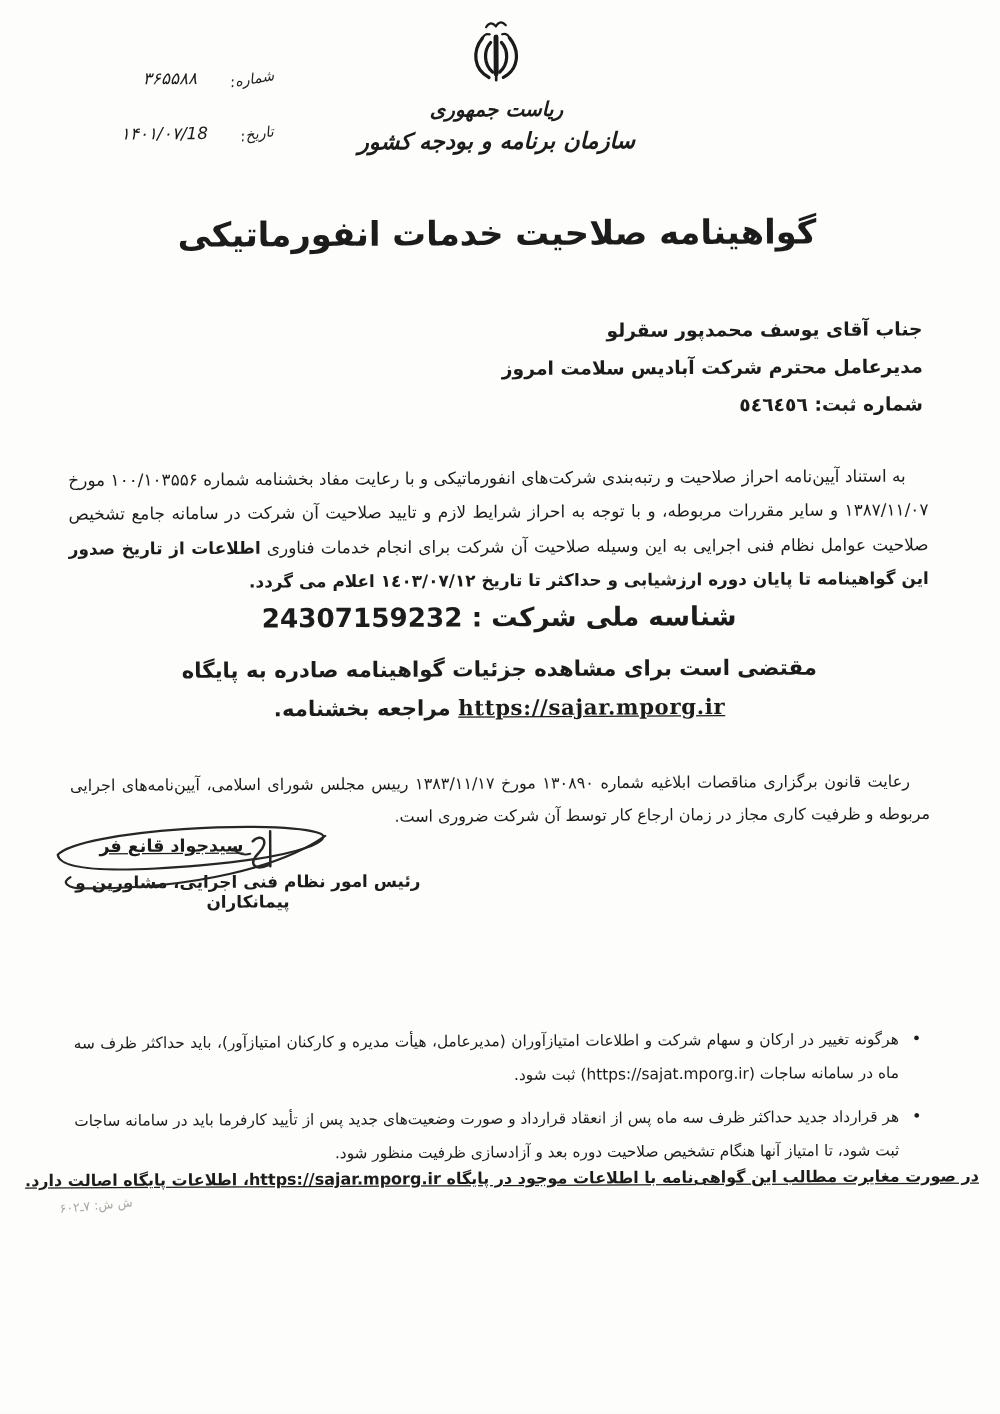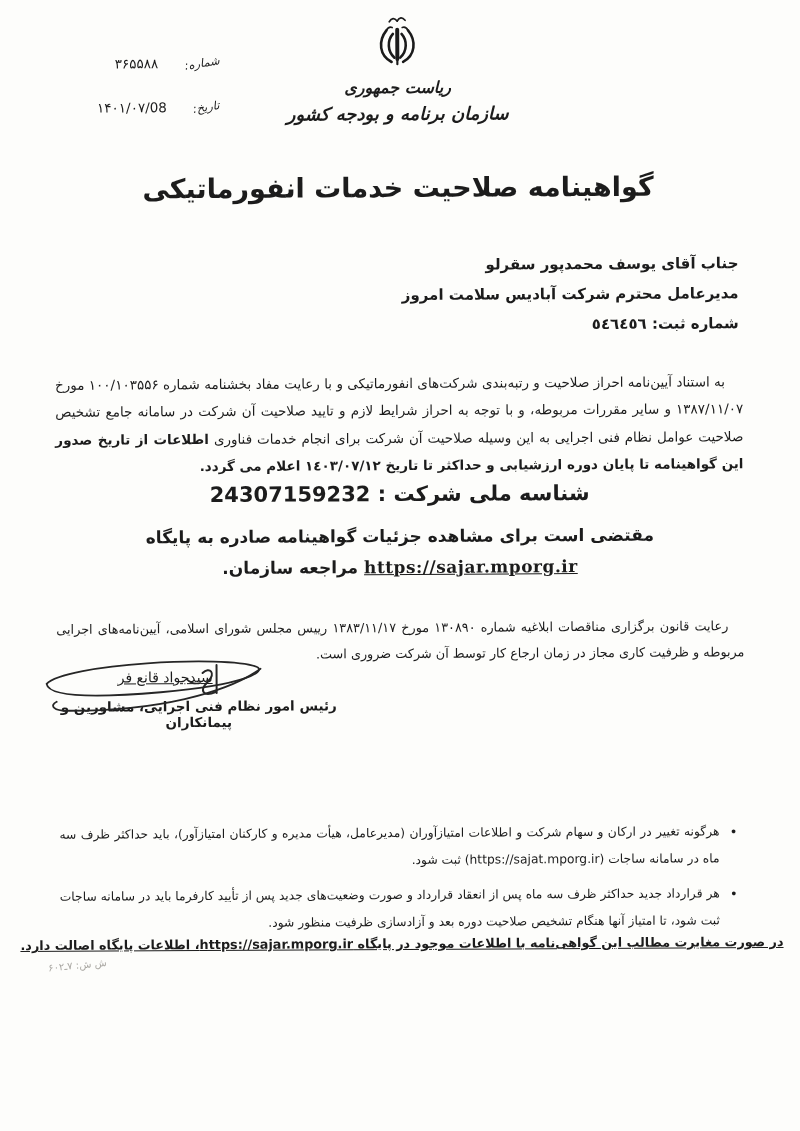--- a/index.html
+++ b/index.html
@@ -6,21 +6,21 @@
   .page{
     position:relative;width:800px;height:1131px;margin:0 auto;
     background:#fdfdfb;overflow:hidden;
     font-family:"DejaVu Sans",sans-serif;color:#1c1c1c;direction:rtl;
   }
   .content{position:absolute;inset:0;transform:rotate(-0.3deg);}
   
   .meta{position:absolute;top:40px;left:52px;width:170px;}
   .meta-row{display:flex;flex-direction:row;justify-content:flex-start;align-items:center;gap:26px;height:44px;}
   .meta-label{font-size:11.5px;font-style:italic;transform:rotate(-9deg);color:#222;}
-  .meta-value{font-size:13.5px;letter-spacing:1px;}
+  .meta-value{font-size:13.5px;letter-spacing:1px;font-style:italic;}
   
   .header-center{position:absolute;top:12px;left:0;right:0;text-align:center;}
   .emblem{display:block;margin:0 auto;}
   .org-line1{font-size:16px;font-style:italic;font-weight:600;margin-top:2px;letter-spacing:1px;}
   .org-line2{font-size:18px;font-style:italic;font-weight:600;margin-top:6px;letter-spacing:1px;}
   
   .doc-title{position:absolute;top:172px;left:0;right:0;text-align:center;
     font-size:27px;font-weight:bold;letter-spacing:0.5px;}
   
   .recipient{position:absolute;top:250px;right:60px;text-align:right;font-weight:bold;
@@ -35,22 +35,22 @@
   .national-id .nid-value{letter-spacing:1px;}
   
   .portal{position:absolute;top:521px;left:0;right:0;text-align:center;
     font-size:17px;font-weight:bold;line-height:31px;}
   .portal .url{text-decoration:underline;direction:ltr;unicode-bidi:embed;
     font-family:"DejaVu Serif",serif;letter-spacing:0.5px;}
   
   .tender{position:absolute;top:602px;right:56px;left:56px;
     font-size:12.8px;line-height:26.5px;text-align:justify;text-indent:16px;}
   
-  .sig-name{position:absolute;top:668px;left:62px;width:150px;text-align:right;
-    font-size:14px;font-weight:normal;text-decoration:underline;z-index:1;}
+  .sig-name{position:absolute;top:668px;left:62px;width:150px;text-align:center;
+    font-size:14px;font-weight:bold;text-decoration:underline;z-index:1;}
   .sig-role{position:absolute;top:697px;left:48px;width:300px;text-align:center;
     font-size:13.5px;font-weight:bold;z-index:1;}
   .sig-scrawl{position:absolute;top:652px;left:36px;z-index:2;}
   
   .footnotes{position:absolute;top:820px;right:64px;left:58px;list-style:none;margin:0;padding:0;}
   .footnotes li{position:relative;padding-right:18px;margin-bottom:8px;
     font-size:12.3px;line-height:27px;text-align:justify;}
   .bullet{position:absolute;right:0;top:0;font-size:13px;}
   
   .authenticity{position:absolute;top:936px;left:0;right:0;text-align:center;
@@ -65,21 +65,21 @@
 <div class="page">
   <div class="content">
 
     <div class="meta">
       <div class="meta-row">
         <span class="meta-label">شماره:</span>
         <span class="meta-value">۳۶۵۵۸۸</span>
       </div>
       <div class="meta-row">
         <span class="meta-label">تاریخ:</span>
-        <span class="meta-value">۱۴۰۱/۰۷/08</span>
+        <span class="meta-value">۱۴۰۱/۰۷/18</span>
       </div>
     </div>
 
     <div class="header-center">
       <svg class="emblem" width="46" height="64" viewBox="0 0 64 84" fill="none" stroke="#1b1b1b" stroke-linecap="round">
         <path d="M21 11 q5 -8 11 -1" stroke-width="2.4"></path>
         <path d="M32 10 q5 -8 11 -1" stroke-width="2.4"></path>
         <path d="M32 22 V63" stroke-width="5.5"></path>
         <path d="M32 63 L32 70" stroke-width="3"></path>
         <path d="M26 28 C18 37 18 52 28 61" stroke-width="3.6"></path>
@@ -105,21 +105,21 @@
 
     <div class="national-id">
       <span>شناسه ملی شرکت :</span>
       <span class="nid-value">24307159232</span>
     </div>
 
     <div class="portal">
       <div>مقتضی است برای مشاهده جزئیات گواهینامه صادره به پایگاه</div>
       <div>
         <span class="url">https://sajar.mporg.ir</span>
-        <span>مراجعه سازمان.</span>
+        <span>مراجعه بخشنامه.</span>
       </div>
     </div>
 
     <p class="tender">رعایت قانون برگزاری مناقصات ابلاغیه شماره ۱۳۰۸۹۰ مورخ ۱۳۸۳/۱۱/۱۷ رییس مجلس شورای اسلامی، آیین‌نامه‌های اجرایی مربوطه و ظرفیت کاری مجاز در زمان ارجاع کار توسط آن شرکت ضروری است.</p>
 
     <div class="sig-name">سیدجواد قانع فر</div>
     <svg class="sig-scrawl" width="236" height="66" viewBox="0 0 236 66" fill="none" stroke="#262626" stroke-linecap="round">
       <path d="M10 30 C28 10 190 2 220 14 C230 18 212 32 124 39 C62 44 12 44 10 30 Z" stroke-width="1.8"></path>
       <path d="M224 16 C190 40 120 58 30 57 C18 57 12 52 20 48" stroke-width="1.8"></path>
       <path d="M166 20 c7 -7 14 0 5 9 c-9 9 -4 15 8 10" stroke-width="2"></path>

